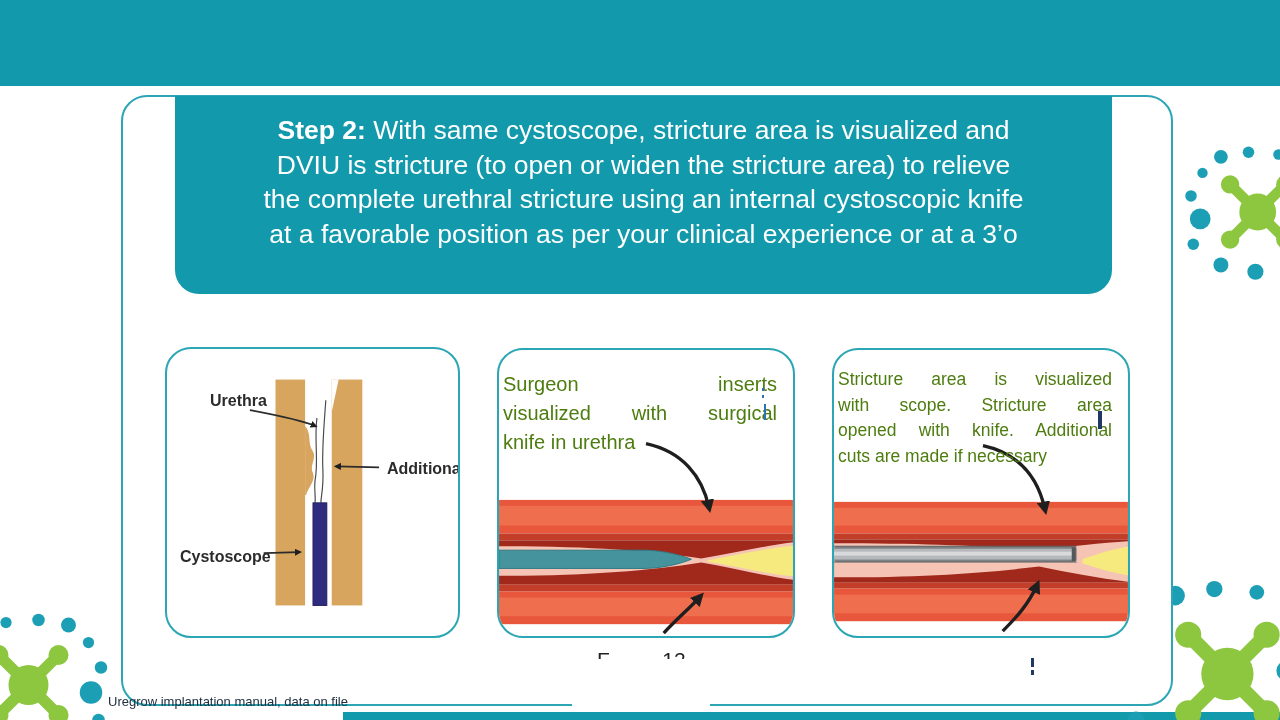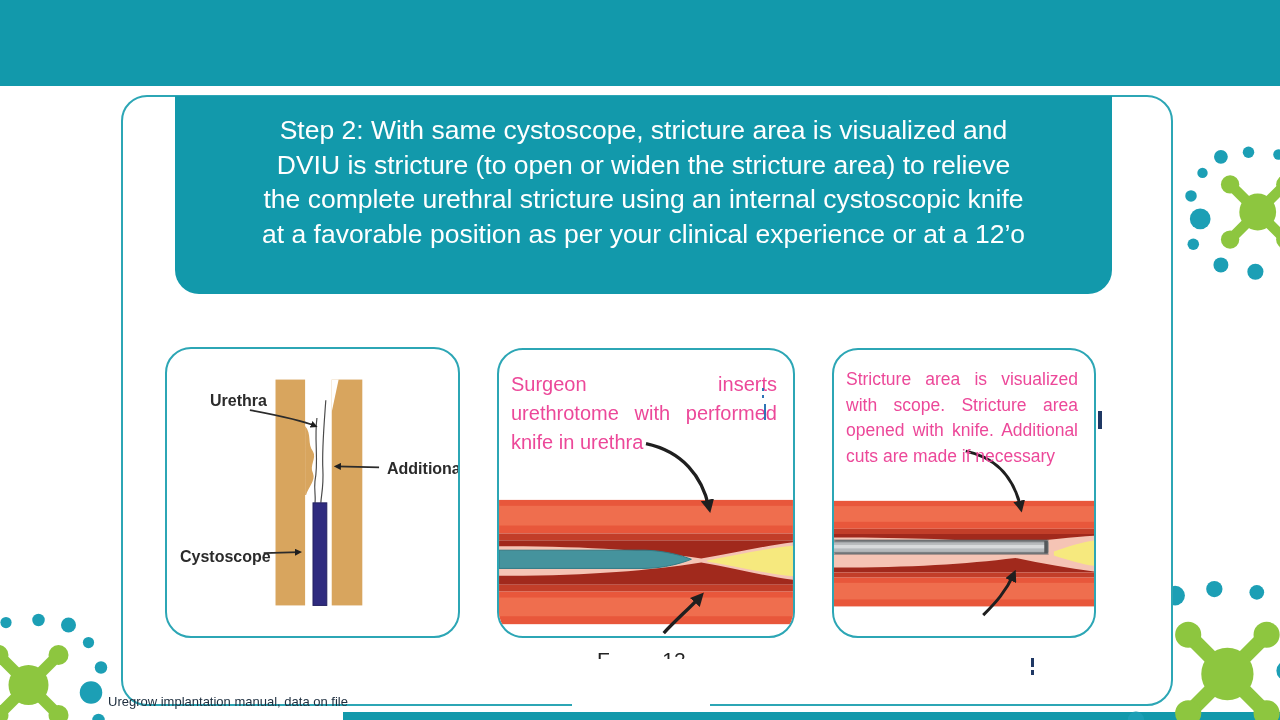--- a/index.html
+++ b/index.html
@@ -9,28 +9,28 @@
   }
   .band{position:absolute;left:0;top:0;width:1280px;height:86px;background:#1299AB;z-index:1;}
   .strip{position:absolute;left:343px;top:712px;width:937px;height:8px;background:#1299AB;z-index:1;}
   .mol{position:absolute;z-index:2;}
   .mol.flip{transform:scaleX(-1);}
   .card{position:absolute;left:121px;top:95px;width:1052px;height:611px;box-sizing:border-box;
         border:2px solid #2CA6B5;border-radius:26px;background:#fff;z-index:3;}
   .stepbox{position:absolute;left:175px;top:96px;width:937px;height:198px;box-sizing:border-box;
         background:#1299AB;border-radius:0 0 24px 24px;z-index:4;color:#fff;text-align:center;padding-top:17px;}
   .step-line{font-size:26.5px;line-height:34.5px;white-space:nowrap;}
-  .step-line b{font-weight:normal;}
+  .step-line b{font-weight:bold;}
   .panel{position:absolute;top:348px;height:290px;background:#fff;box-sizing:border-box;
         border:2.5px solid #2CA6B5;border-radius:26px;z-index:4;overflow:hidden;}
   .p1{left:165px;top:347px;width:295px;height:291px;}
   .p2{left:497px;width:298px;}
-  .p3{left:832px;width:264px;}
+  .p3{left:832px;width:298px;}
   .art{position:absolute;left:0;top:0;width:100%;height:100%;}
-  .ptext{position:absolute;left:12px;right:16px;color:#ec4899;}
+  .ptext{position:absolute;left:4px;right:16px;color:#4d7c0f;}
   .p2 .ptext{top:20px;font-size:20px;line-height:29px;}
   .p3 .ptext{top:17px;font-size:17.5px;line-height:25.5px;}
   .jline{text-align:justify;text-align-last:justify;}
   .jline.last{text-align-last:left;}
   .lbl{position:absolute;font-weight:bold;font-size:16px;color:#2b2b2b;z-index:2;white-space:nowrap;}
   .caption{position:absolute;left:597px;top:648px;width:140px;height:27px;z-index:5;
         font-size:21px;color:#222;}
   .cap-mask{position:absolute;background:#fff;}
   .mask-bottom{left:0;top:11px;width:100%;height:17px;}
   .mask-mid{left:14px;top:0;width:52px;height:11px;}
@@ -90,21 +90,21 @@
     <use href="#mol"></use>
   </svg>
 
 <div class="card"></div>
 <div class="border-gap"></div>
 
 <div class="stepbox">
   <div class="step-line"><b>Step 2:</b><span> With same cystoscope, stricture area is visualized and</span></div>
   <div class="step-line">DVIU is stricture (to open or widen the stricture area) to relieve</div>
   <div class="step-line">the complete urethral stricture using an internal cystoscopic knife</div>
-  <div class="step-line">at a favorable position as per your clinical experience or at a 12’o</div>
+  <div class="step-line">at a favorable position as per your clinical experience or at a 3’o</div>
 </div>
 
 <div class="panel p1">
   <svg class="art" viewBox="0 0 295 291">
     <rect x="110" y="31" width="30" height="229" fill="#D8A55E"></rect>
     <rect x="167" y="31" width="31" height="229" fill="#D8A55E"></rect>
     <path d="M140,78 C147,86 142,96 148,104 C152,111 144,118 148,126 C151,133 143,141 141,148 L140,148 Z" fill="#D8A55E"></path>
     <path d="M167,31 L174,31 L167,64 Z" fill="#ffffff"></path>
     <path d="M152,70 C149,92 154,114 150,134 C149,143 151,150 150,156" stroke="#4a4a4a" stroke-width="1.2" fill="none"></path>
     <path d="M161,52 C159,80 157,102 158,122 C159,140 156,150 156,156" stroke="#4a4a4a" stroke-width="1.2" fill="none"></path>
@@ -128,21 +128,21 @@
     <rect x="0" y="245" width="298" height="33" fill="#E8573B"></rect>
     <rect x="0" y="251" width="298" height="19" fill="#EF6E4E"></rect>
     <path d="M0,199 C90,199 150,203 205,211.5 C240,205.5 270,198.5 298,195 L298,233 C270,229.5 240,221.5 205,215.5 C150,224 90,229 0,229 Z" fill="#F5C4B5"></path>
     <path d="M211,213.5 C244,207 272,201 298,198.5 L298,229.5 C272,227 244,220 211,214.5 Z" fill="#F6E97E"></path>
     <path d="M0,203 L148,203 C168,203.5 184,208 195,212.2 C184,216.6 168,221 148,221.5 L0,221.5 Z" fill="#45939D" stroke="#2F7A85" stroke-width="1"></path>
     <path d="M149,95 C186,103 206,128 213,160" stroke="#1f1f1f" stroke-width="3.4" fill="none" marker-end="url(#ah)"></path>
     <path d="M167,287 C180,273 193,262 204,250" stroke="#1f1f1f" stroke-width="3.4" fill="none" marker-end="url(#ah)"></path>
   </svg>
   <div class="ptext">
     <div class="jline">Surgeon inserts</div>
-    <div class="jline">urethrotome with performed</div>
+    <div class="jline">visualized with surgical</div>
     <div class="jline last">knife in urethra</div>
   </div>
 </div>
 
 <div class="panel p3">
   <svg class="art" viewBox="0 0 298 290">
     <rect x="0" y="154" width="298" height="32" fill="#E8573B"></rect>
     <rect x="0" y="160" width="298" height="18" fill="#EF6E4E"></rect>
     <rect x="0" y="186" width="298" height="6" fill="#C23E29"></rect>
     <rect x="0" y="192" width="298" height="44" fill="#A1291C"></rect>

